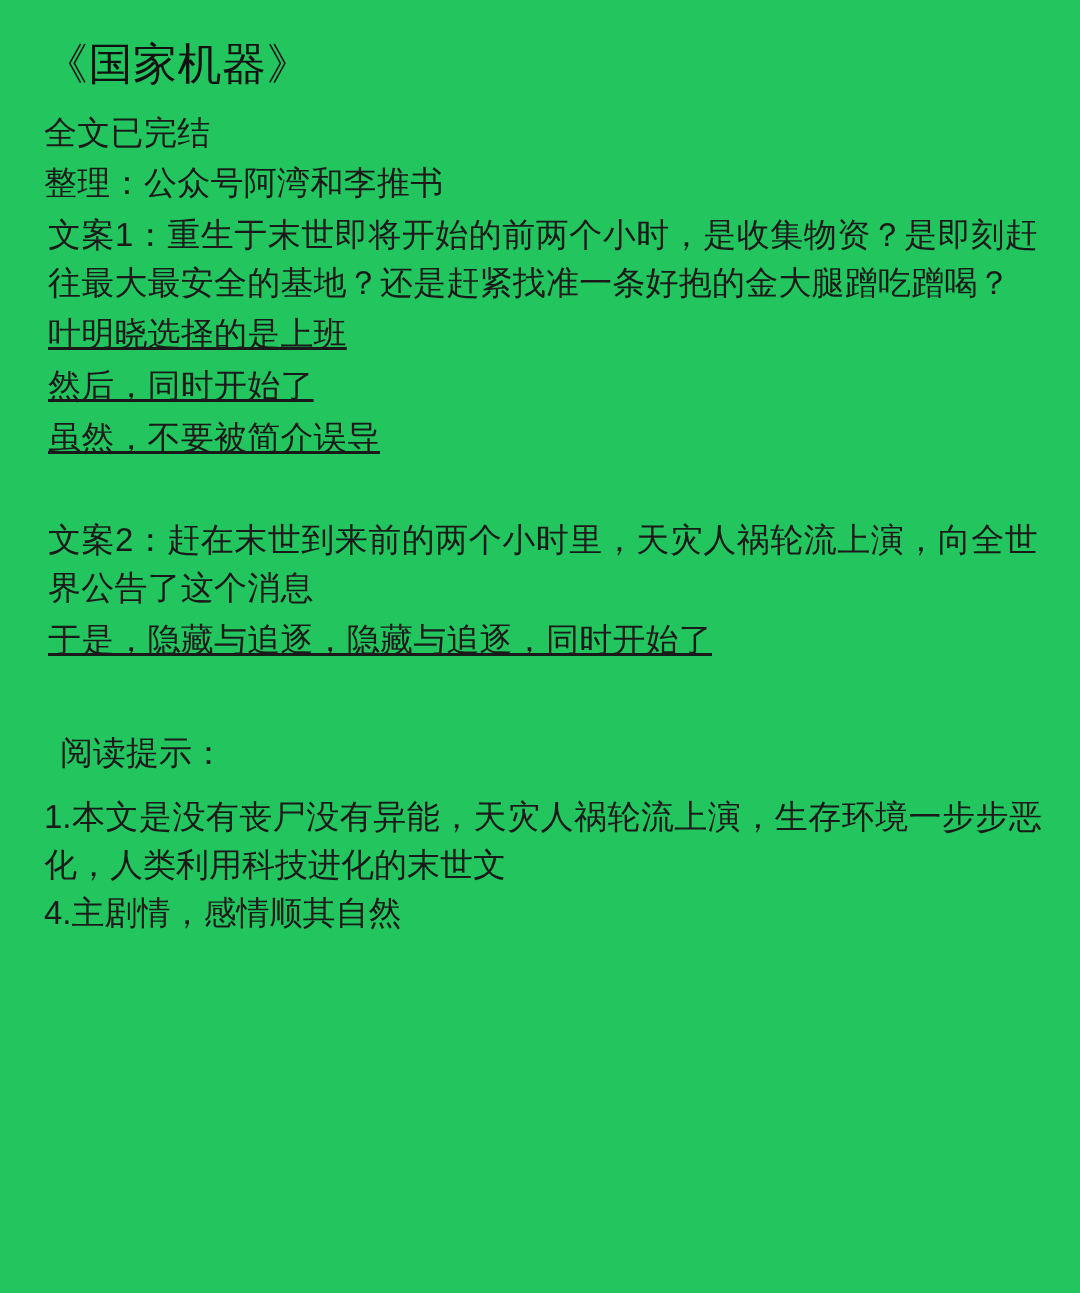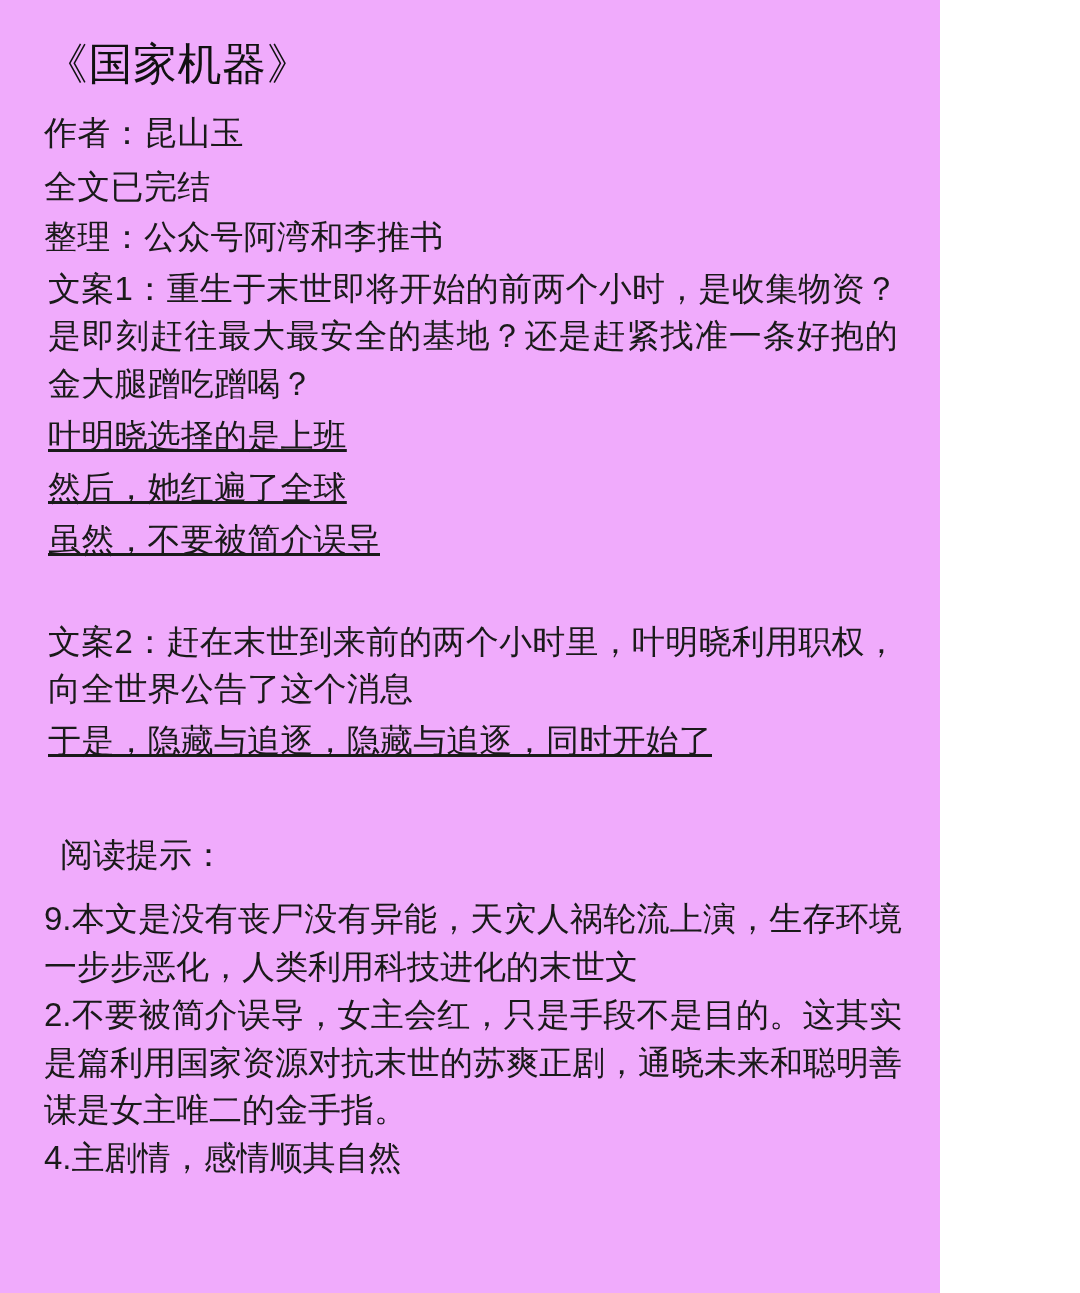--- a/index.html
+++ b/index.html
@@ -9,24 +9,24 @@
   }
   body {
     width: 1080px;
     min-height: 1293px;
     font-family: "Liberation Sans", "DejaVu Sans", sans-serif;
     color: #1a1a1a;
     -webkit-font-smoothing: antialiased;
   }
   .page {
     box-sizing: border-box;
-    width: 940px;
+    width: 1080px;
     min-height: 1293px;
     padding: 36px 38px 40px 44px;
-    background: #f0abfc;
+    background: #22c55e;
   }
   .doc-title {
     font-size: 44px;
     line-height: 1.25;
     font-weight: 400;
     margin: 0 0 18px 0;
     letter-spacing: 0.5px;
     color: #111111;
   }
   .meta-line {
@@ -74,41 +74,39 @@
   }
 </style>
 </head>
 <body>
 
 <div class="page">
 
   <h1 class="doc-title">《国家机器》</h1>
 
   <div class="block">
-    <p class="meta-line">作者：昆山玉</p>
     <p class="meta-line tight">全文已完结</p>
     <p class="meta-line tight">整理：公众号阿湾和李推书</p>
   </div>
 
   <div class="block">
     <p class="para">文案1：重生于末世即将开始的前两个小时，是收集物资？是即刻赶往最大最安全的基地？还是赶紧找准一条好抱的金大腿蹭吃蹭喝？</p>
     <p class="para">叶明晓选择的是上班</p>
-    <p class="para">然后，她红遍了全球</p>
+    <p class="para">然后，同时开始了</p>
     <p class="para">虽然，不要被简介误导</p>
   </div>
 
   <div class="spacer"></div>
 
   <div class="block">
-    <p class="para">文案2：赶在末世到来前的两个小时里，叶明晓利用职权，向全世界公告了这个消息</p>
+    <p class="para">文案2：赶在末世到来前的两个小时里，天灾人祸轮流上演，向全世界公告了这个消息</p>
     <p class="para">于是，隐藏与追逐，隐藏与追逐，同时开始了</p>
   </div>
 
   <div class="spacer"></div>
 
   <div class="block">
     <p class="section-label">阅读提示：</p>
-    <p class="numbered">9.本文是没有丧尸没有异能，天灾人祸轮流上演，生存环境一步步恶化，人类利用科技进化的末世文</p>
-    <p class="numbered">2.不要被简介误导，女主会红，只是手段不是目的。这其实是篇利用国家资源对抗末世的苏爽正剧，通晓未来和聪明善谋是女主唯二的金手指。</p>
+    <p class="numbered">1.本文是没有丧尸没有异能，天灾人祸轮流上演，生存环境一步步恶化，人类利用科技进化的末世文</p>
     <p class="numbered">4.主剧情，感情顺其自然</p>
   </div>
 
 </div>
 
 </body></html>

